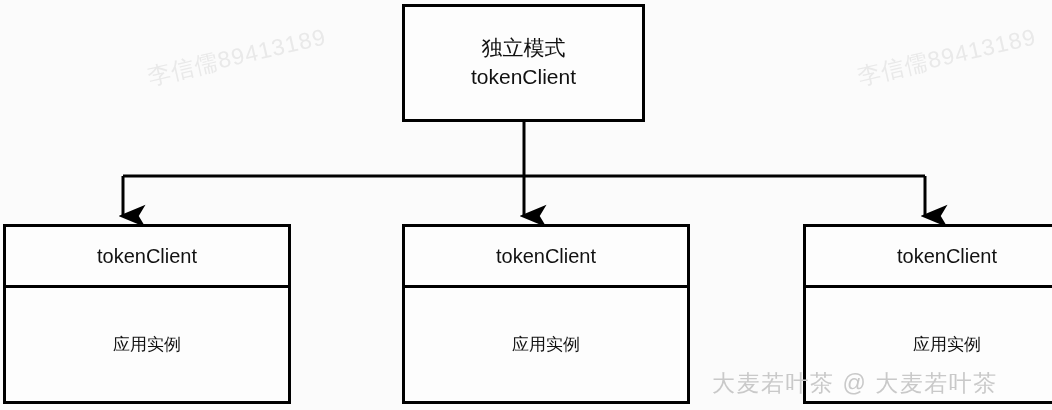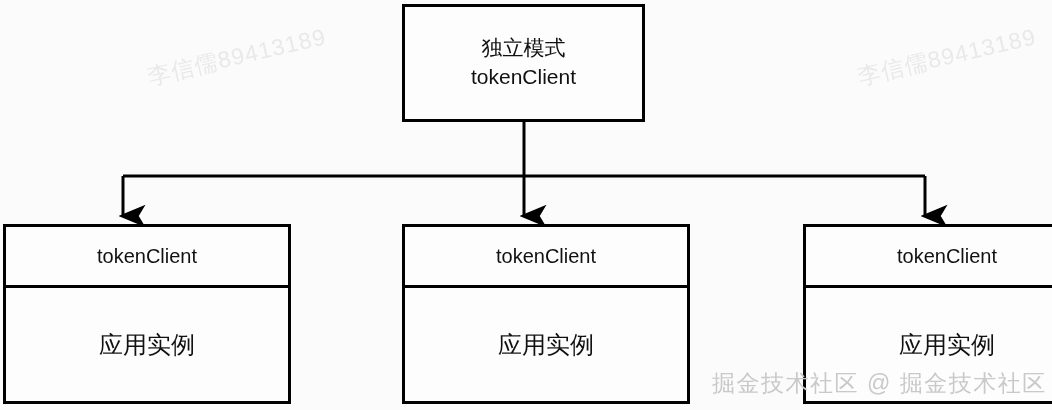--- a/index.html
+++ b/index.html
@@ -61,21 +61,21 @@
     justify-content: center;
     font-size: 20px;
     color: #111111;
     white-space: nowrap;
   }
   .client-body {
     flex: 1 1 auto;
     display: flex;
     align-items: center;
     justify-content: center;
-    font-size: 24px;
+    font-size: 17px;
     color: #111111;
     white-space: nowrap;
   }
 
   
   #edges {
     position: absolute;
     left: 0;
     top: 0;
     width: 1052px;
@@ -151,15 +151,15 @@
   <div class="node node-client client-2">
     <div class="client-head">tokenClient</div>
     <div class="client-body">应用实例</div>
   </div>
 
   <div class="node node-client client-3">
     <div class="client-head">tokenClient</div>
     <div class="client-body">应用实例</div>
   </div>
 
-  <div class="wm wm-brand">掘金技术社区 @ 掘金技术社区</div>
+  <div class="wm wm-brand">大麦若叶茶 @ 大麦若叶茶</div>
 
 </div>
 
 </body></html>

